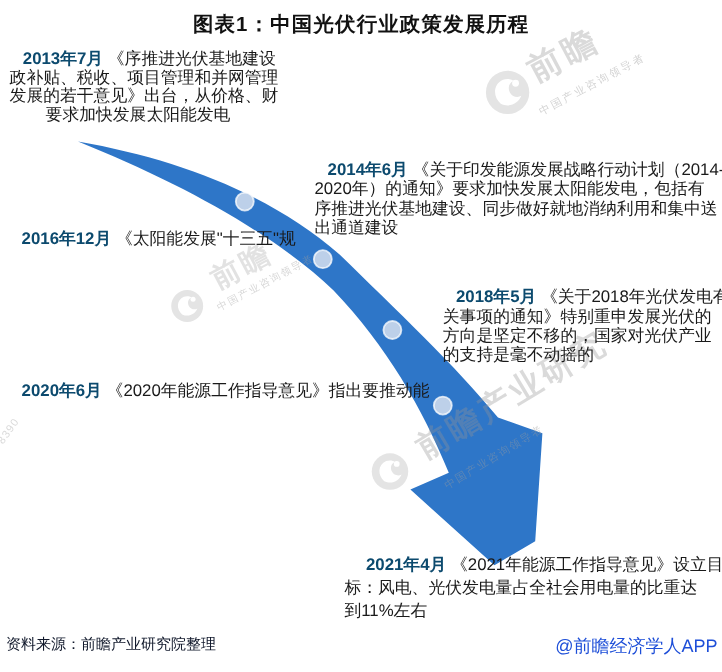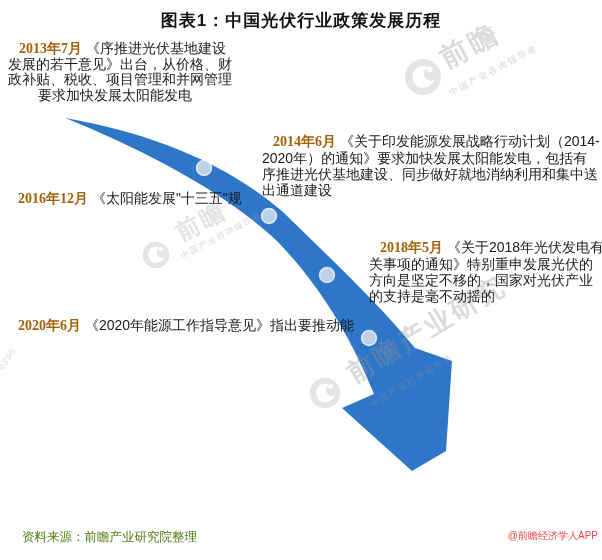--- a/index.html
+++ b/index.html
@@ -7,34 +7,34 @@
     position:relative;width:602px;height:560px;background:#ffffff;overflow:hidden;
     font-family:"Liberation Sans","DejaVu Sans",sans-serif;color:#1a1a1a;
   }
   .title{
     position:absolute;left:0;top:9px;width:602px;text-align:center;z-index:9;
     font-size:17px;font-weight:bold;color:#111;letter-spacing:1px;
   }
   .arrow-svg{position:absolute;left:0;top:0;z-index:2;}
   .block{position:absolute;z-index:8;font-size:14px;}
   .ln{white-space:nowrap;line-height:16px;}
-  .ln b{font-weight:bold;color:#a16207;font-family:Liberation Serif, serif;}
+  .ln b{font-weight:bold;color:#0c4a6e;}
   .ln:first-child{padding-left:11px;}
   .b0 .ln{line-height:15.5px;}
   .b0 .ln:nth-child(4){padding-left:30px;}
   .b0{left:8px;top:41px;}
   .b1{left:262px;top:133px;}
   .b2{left:7px;top:190px;}
   .b3{left:369px;top:239px;}
   .b4{left:7px;top:317px;}
   .b5{left:287px;top:461px;}
   .b5 .ln{line-height:19px;}
   .b5 .ln:first-child{padding-left:18px;}
-  .footer-source{position:absolute;left:22px;top:529px;font-size:12.5px;color:#4d7c0f;z-index:9;}
-  .footer-credit{position:absolute;right:4px;top:529px;font-size:10px;color:#ef4444;z-index:9;}
+  .footer-source{position:absolute;left:5px;top:529px;font-size:12.5px;color:#0f172a;z-index:9;}
+  .footer-credit{position:absolute;right:4px;top:529px;font-size:15px;color:#1d4ed8;z-index:9;}
   .logo{position:absolute;z-index:1;}
   .wm{position:absolute;z-index:6;pointer-events:none;color:rgba(158,158,158,0.38);
       transform-origin:left top;white-space:nowrap;}
   .wm-a-big{left:433px;top:44px;font-size:28px;font-weight:bold;letter-spacing:4px;transform:rotate(-28deg);}
   .wm-a-small{left:447px;top:88px;font-size:9px;letter-spacing:2px;transform:rotate(-28deg);color:rgba(158,158,158,0.45);}
   .wm-b-big{left:170px;top:220px;font-size:24px;font-weight:bold;letter-spacing:3px;transform:rotate(-28deg);color:rgba(158,158,158,0.30);z-index:5;}
   .wm-b-small{left:179px;top:252px;font-size:8.5px;letter-spacing:1.5px;transform:rotate(-28deg);color:rgba(158,158,158,0.42);z-index:5;}
   .wm-c-big{left:340px;top:360px;font-size:27px;font-weight:bold;letter-spacing:3px;transform:rotate(-31deg);color:rgba(150,150,150,0.35);}
   .wm-c-small{left:368px;top:400px;font-size:9px;letter-spacing:1.5px;transform:rotate(-31deg);color:rgba(158,158,158,0.42);}
   .wm-digits{left:-4px;top:366px;font-size:9px;letter-spacing:1px;transform:rotate(-55deg);color:rgba(158,158,158,0.40);}
@@ -82,22 +82,22 @@
   <div class="wm wm-a-big">前瞻</div>
   <div class="wm wm-a-small">中国产业咨询领导者</div>
   <div class="wm wm-b-big">前瞻</div>
   <div class="wm wm-b-small">中国产业咨询领导者</div>
   <div class="wm wm-c-big">前瞻产业研究</div>
   <div class="wm wm-c-small">中国产业咨询领导者</div>
   <div class="wm wm-digits">8390</div>
 
   <div class="block b0">
     <div class="ln"><b>2013年7月</b><span> 《序推进光伏基地建设</span></div>
+    <div class="ln">政补贴、税收、项目管理和并网管理</div>
     <div class="ln">发展的若干意见》出台，从价格、财</div>
-    <div class="ln">政补贴、税收、项目管理和并网管理</div>
     <div class="ln">要求加快发展太阳能发电</div>
   </div>
 
   <div class="block b1">
     <div class="ln"><b>2014年6月</b><span> 《关于印发能源发展战略行动计划（2014-</span></div>
     <div class="ln">2020年）的通知》要求加快发展太阳能发电，包括有</div>
     <div class="ln">序推进光伏基地建设、同步做好就地消纳利用和集中送</div>
     <div class="ln">出通道建设</div>
   </div>
 
@@ -109,17 +109,22 @@
     <div class="ln"><b>2018年5月</b><span> 《关于2018年光伏发电有</span></div>
     <div class="ln">关事项的通知》特别重申发展光伏的</div>
     <div class="ln">方向是坚定不移的，国家对光伏产业</div>
     <div class="ln">的支持是毫不动摇的</div>
   </div>
 
   <div class="block b4">
     <div class="ln"><b>2020年6月</b><span> 《2020年能源工作指导意见》指出要推动能</span></div>
   </div>
 
+  <div class="block b5">
+    <div class="ln"><b>2021年4月</b><span> 《2021年能源工作指导意见》设立目</span></div>
+    <div class="ln">标：风电、光伏发电量占全社会用电量的比重达</div>
+    <div class="ln">到11%左右</div>
+  </div>
 
   <div class="footer-source">资料来源：前瞻产业研究院整理</div>
   <div class="footer-credit">@前瞻经济学人APP</div>
 
 </div>
 
 </body></html>

